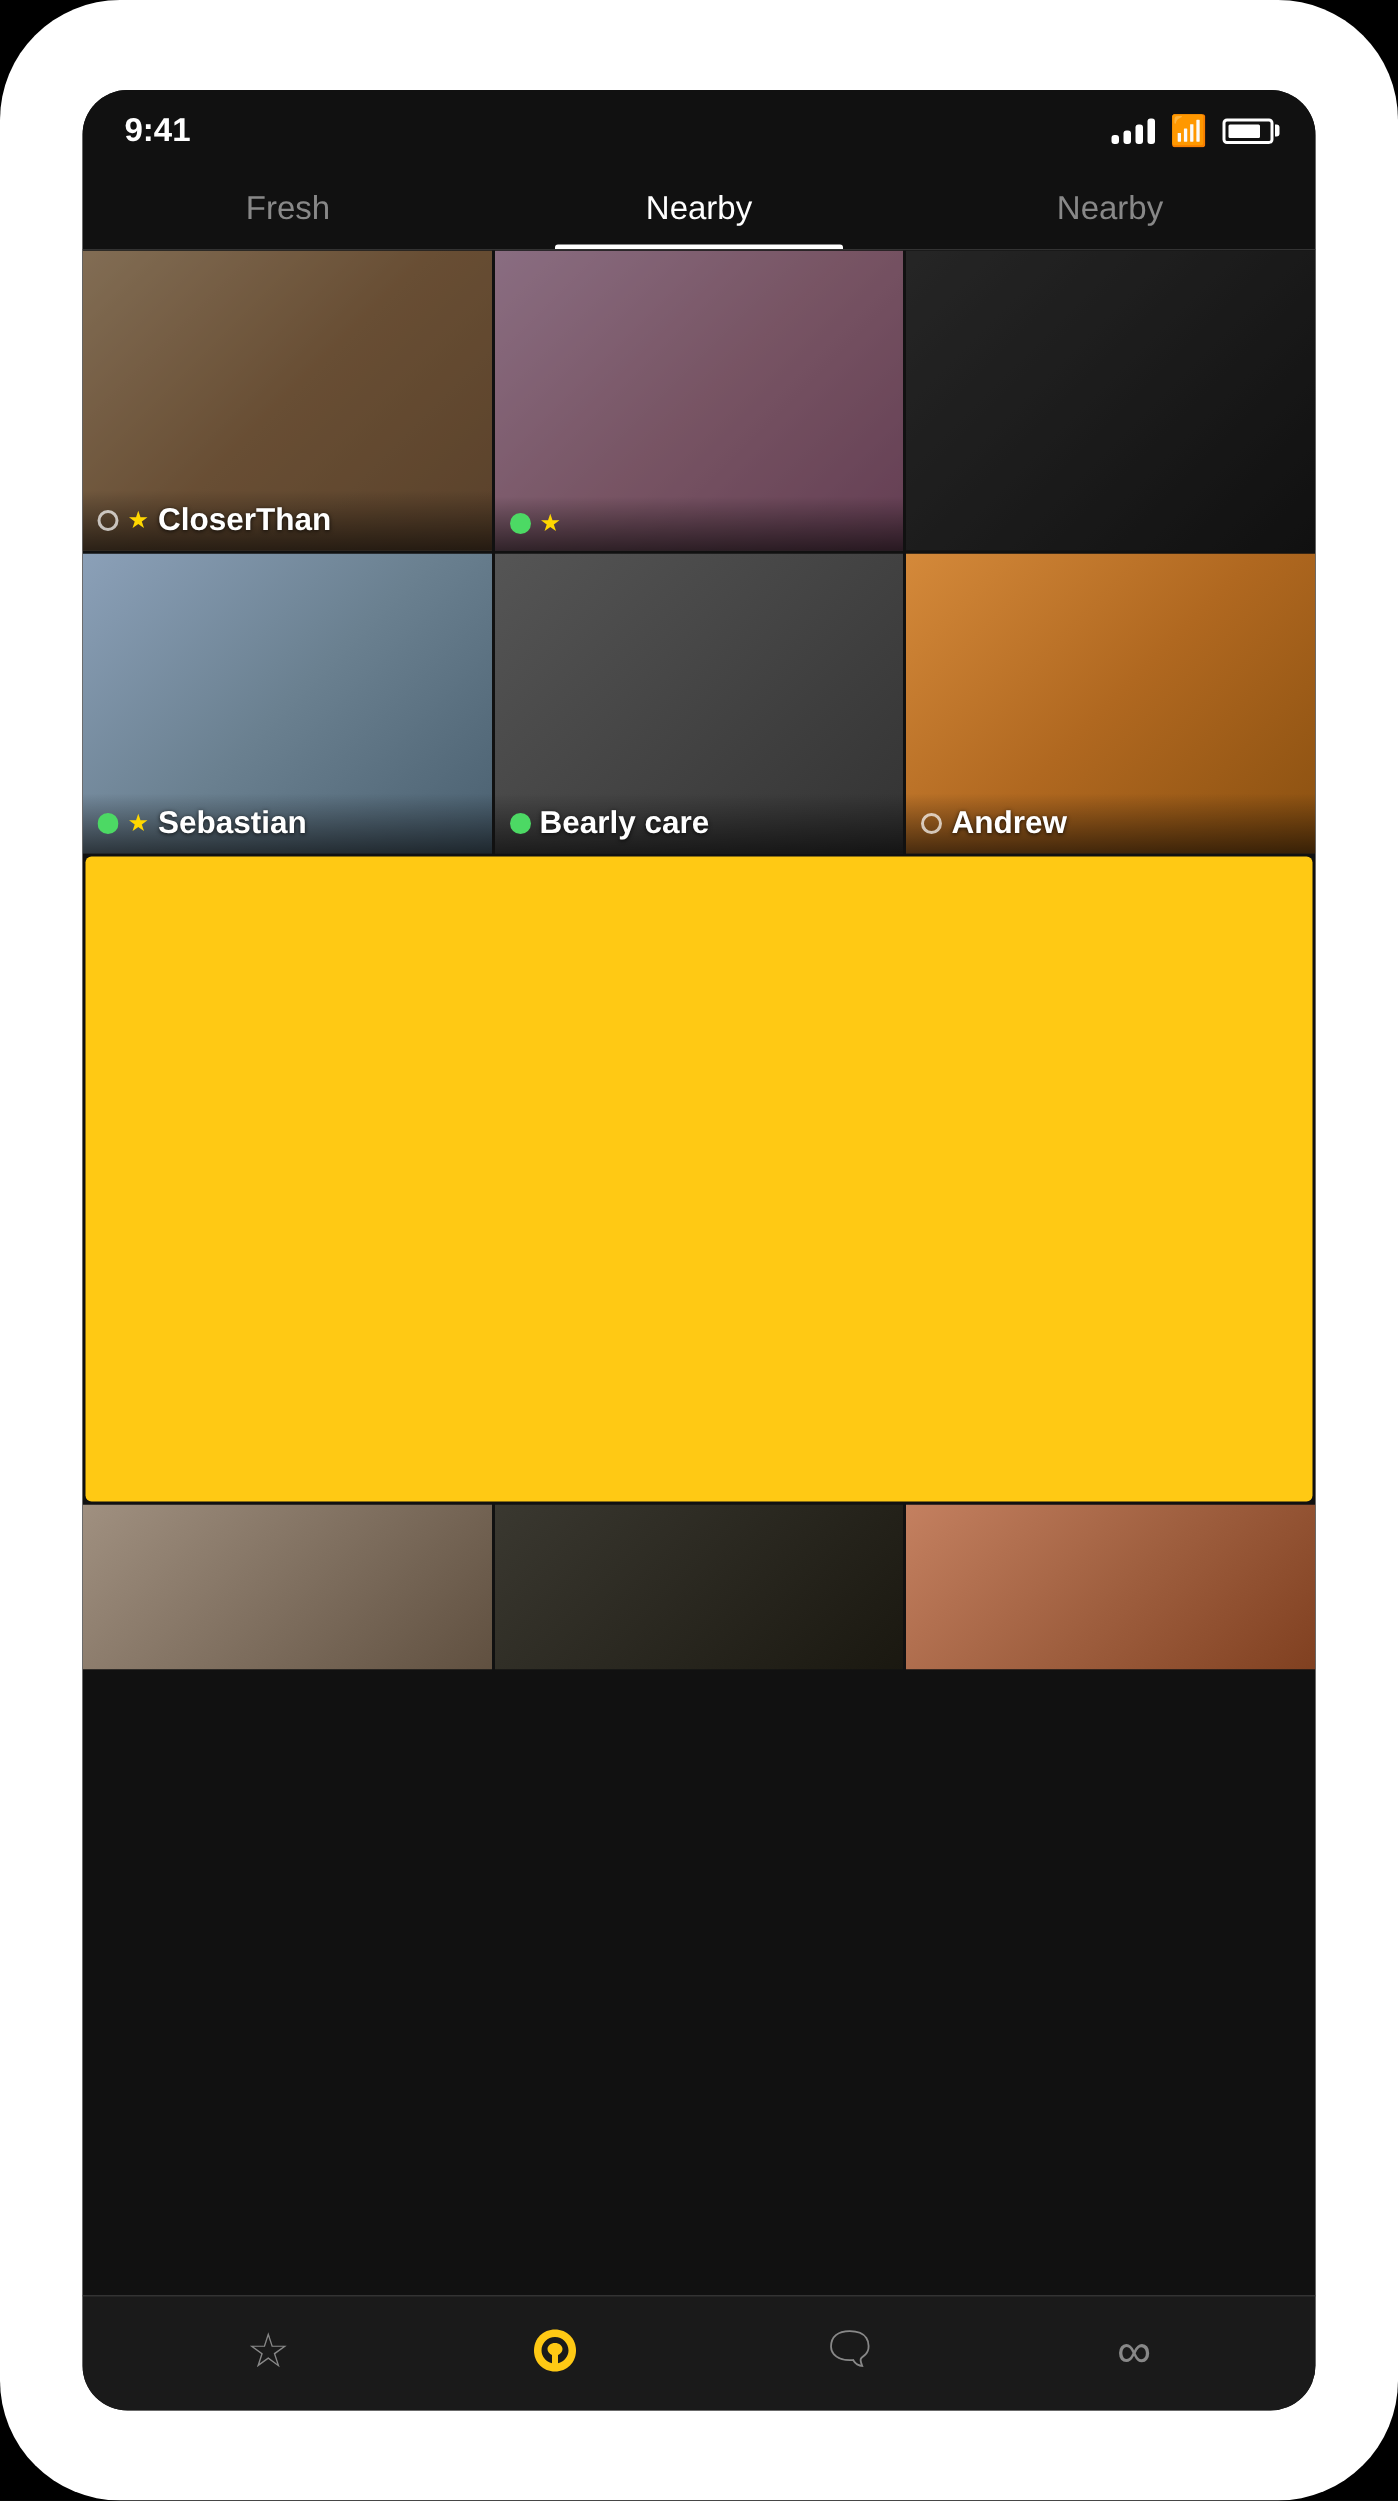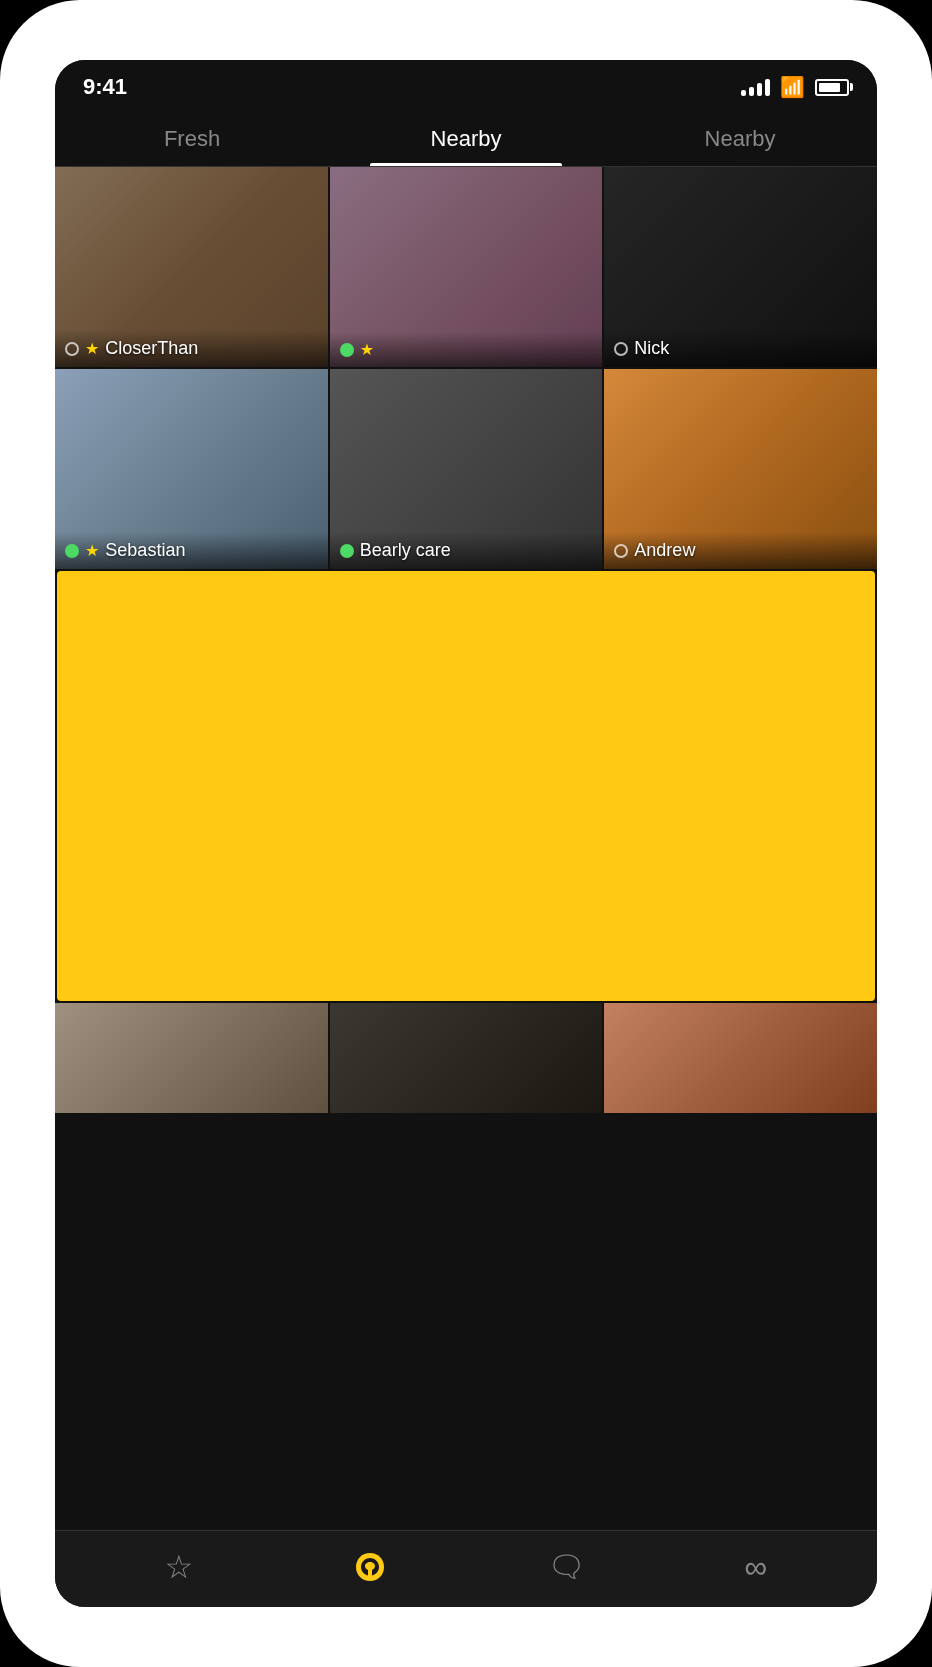--- a/index.html
+++ b/index.html
@@ -154,22 +154,22 @@
       flex-shrink: 0;
     }
     .status-dot.online { background: #4cd964; border-color: transparent; }
     .status-dot.offline { background: transparent; border-color: rgba(255,255,255,0.7); }
     .star-icon {
       color: #ffd700;
       font-size: 16px;
     }
     .cell-name {
       color: #fff;
-      font-size: 18px;
-      font-weight: 400;
+      font-size: 21px;
+      font-weight: 700;
       text-shadow: 0 1px 3px rgba(0,0,0,0.8);
     }
     
     .yellow-block {
       background: #FFC914;
       margin: 2px;
       flex-shrink: 0;
       height: 430px;
       border-radius: 4px;
     }
@@ -309,24 +309,20 @@
           <div class="face-woman"></div>
           <div class="cell-dark-overlay"></div>
           <div class="cell-overlay">
             <div class="status-dot online"></div>
             <span class="star-icon">★</span>
           </div>
         </div>
         <div class="grid-cell">
           <div class="face-dark"></div>
           <div class="cell-dark-overlay"></div>
-          <div class="cell-overlay">
-            <div class="status-dot offline"></div>
-            <span class="cell-name">Nick</span>
-          </div>
         </div>
       </div>
 
       <div class="grid-row">
         <div class="grid-cell">
           <div class="face-guy1"></div>
           <div class="cell-overlay">
             <div class="status-dot online"></div>
             <span class="star-icon">★</span>
             <span class="cell-name">Sebastian</span>

